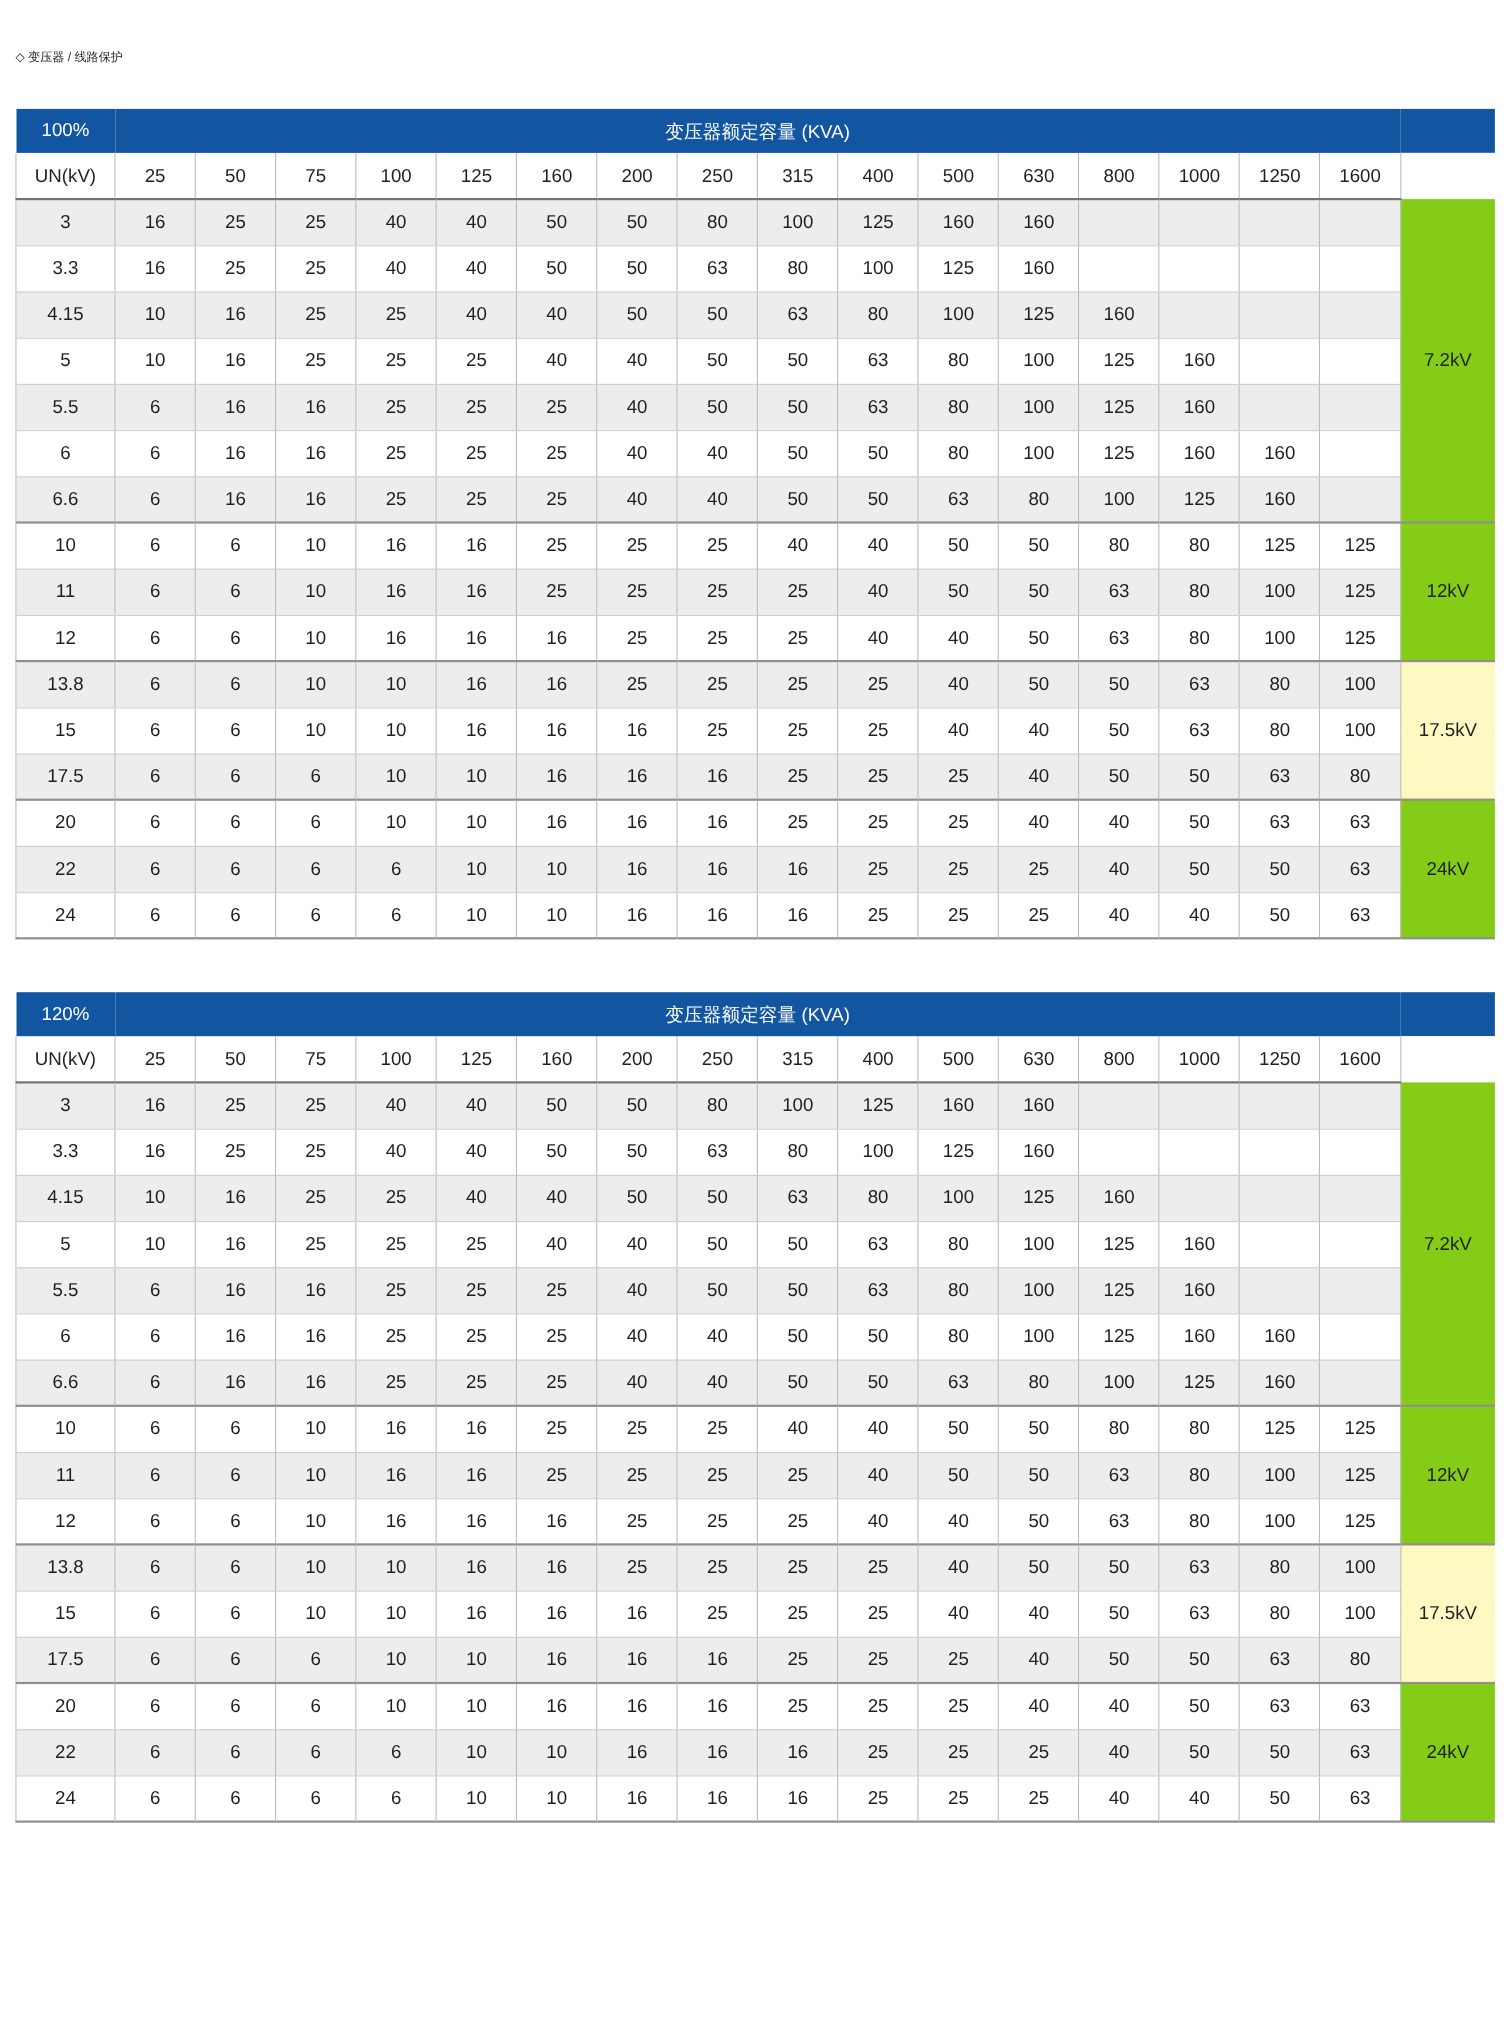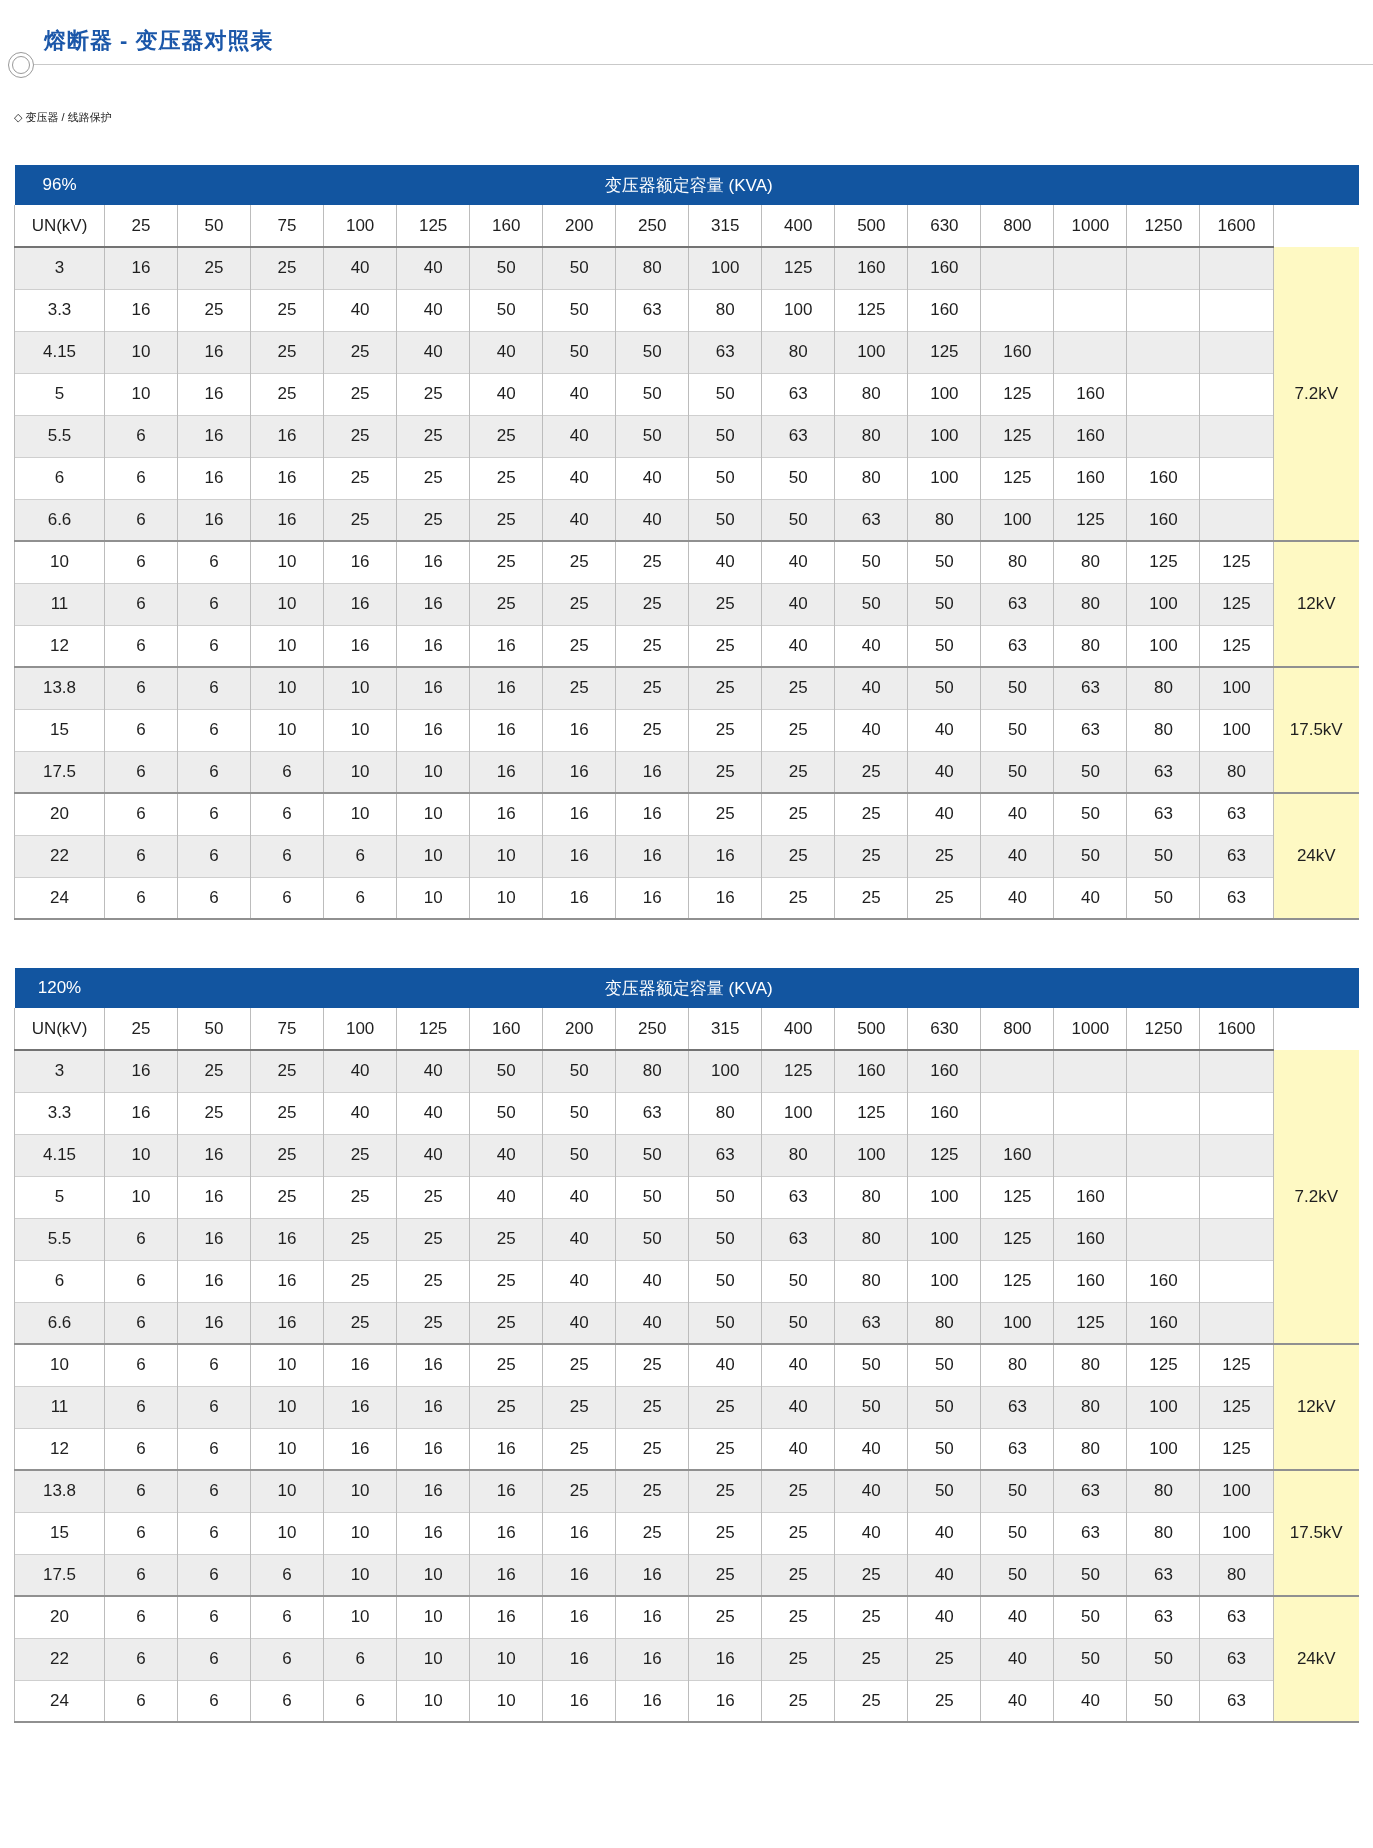--- a/index.html
+++ b/index.html
@@ -56,38 +56,31 @@
   .g { border-left: 1px solid #bcbcbc; border-top: 1px solid #cfcfcf; }
   tr.cols .g { border-top: none; border-bottom: 2px solid #737373; }
   tr.alt .g { background: #ededed; }
   tr.gend .g { border-bottom: 2px solid #909090; }
 
   
   .kvspacer { border-left: 1px solid #bcbcbc; border-bottom: none !important; background:#fff; }
   .kvcell {
     border-left: 1px solid #bcbcbc;
     border-bottom: 2px solid #909090;
-    font-size: 17px; background: #fef9c3;
+    font-size: 17px; background: #84cc16;
   }
   .kvcell.shaded { background: #fef9c3; }
 
   .footnote { font-size: 17px; color: #1f1f1f; margin-top: 58px; }
 </style>
 </head>
 <body>
 
 <div class="page">
 
-  <div class="hdr">
-    <h1>熔断器 - 变压器对照表</h1>
-    <div class="rule-wrap">
-      <span class="ring"></span>
-      <span class="rule"></span>
-    </div>
-  </div>
 
   <div class="subtitle">◇ 变压器 / 线路保护</div>
 
   <table class="fuse-table">
       <colgroup>
         <col class="col-un">
         <col class="col-data">
         <col class="col-data">
         <col class="col-data">
         <col class="col-data">
@@ -100,21 +93,21 @@
         <col class="col-data">
         <col class="col-data">
         <col class="col-data">
         <col class="col-data">
         <col class="col-data">
         <col class="col-data">
         <col class="col-kv">
       </colgroup>
       <thead>
         <tr class="bar">
-          <th class="pct">96%</th>
+          <th class="pct">100%</th>
           <th class="kva" colspan="16">变压器额定容量 (KVA)</th>
           <th class="kva-side"></th>
         </tr>
         <tr class="cols">
           <th class="g">UN(kV)</th>
           <th class="g">25</th>
           <th class="g">50</th>
           <th class="g">75</th>
           <th class="g">100</th>
           <th class="g">125</th>

